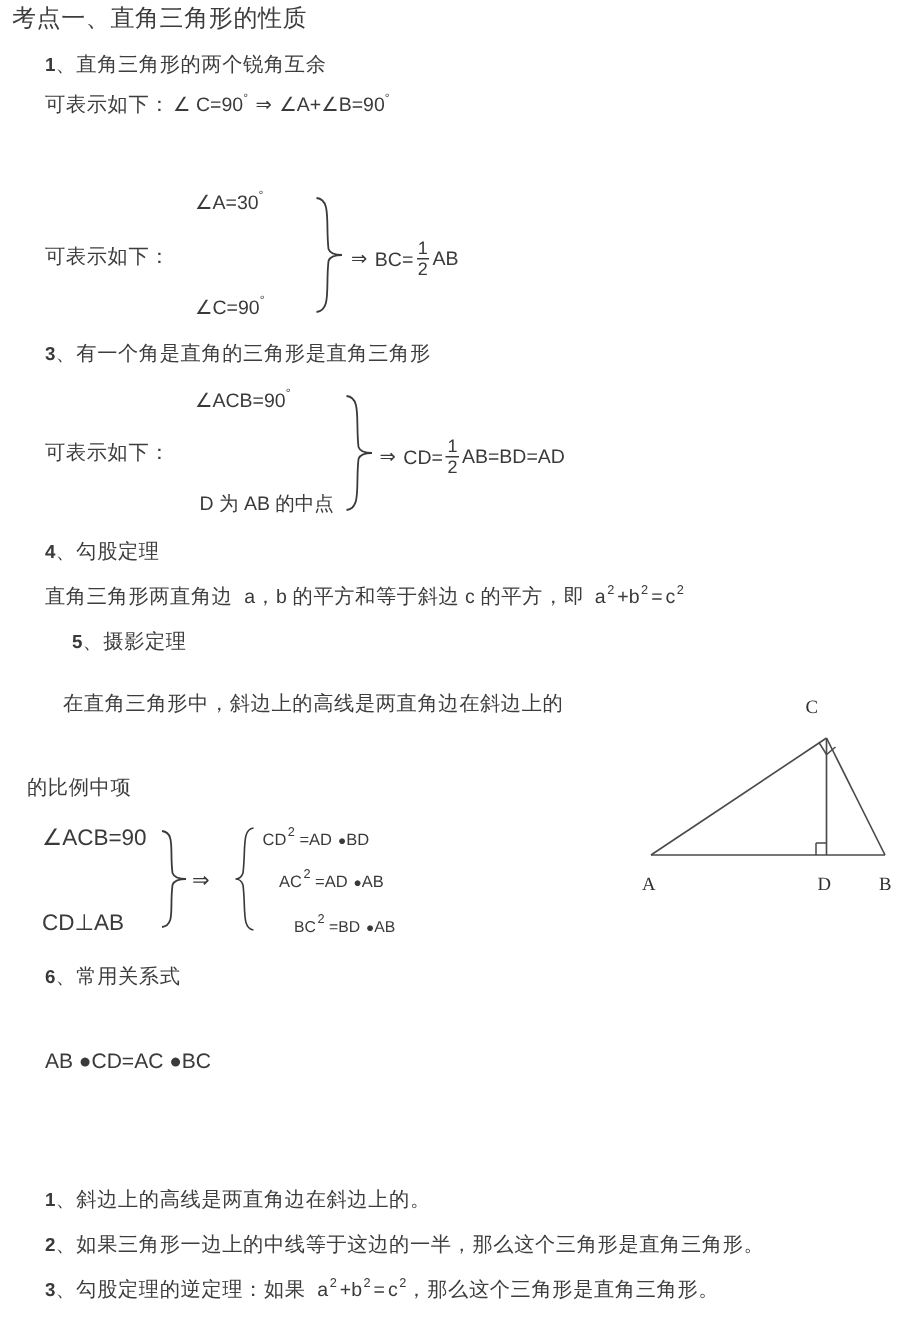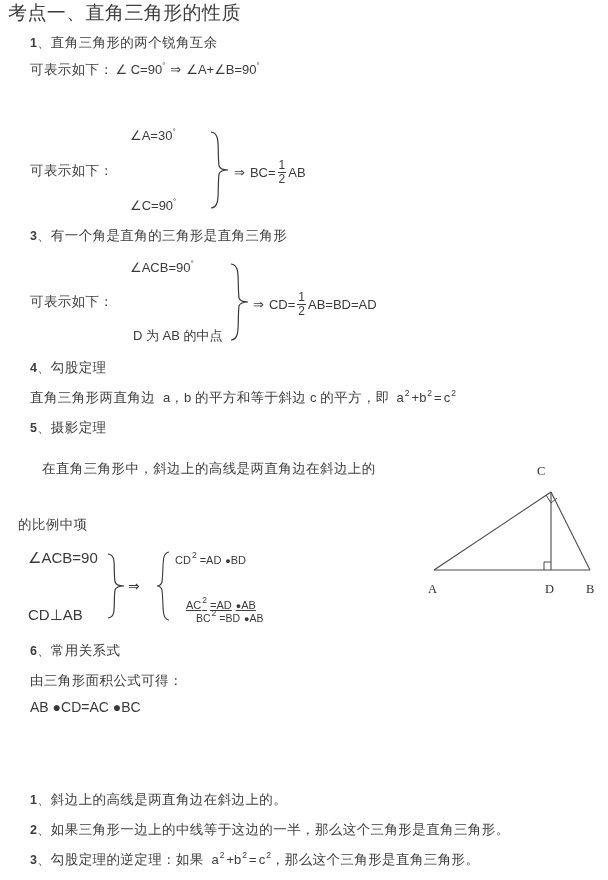--- a/index.html
+++ b/index.html
@@ -27,21 +27,21 @@
     letter-spacing: .4px;
   }
   .mathfont {
     font-family: "Liberation Sans", "DejaVu Sans", sans-serif;
     color: #3a3a3a;
     letter-spacing: 0;
   }
   .abs { position: absolute; white-space: nowrap; }
 
   .heading {
-    font-size: 19px;
+    font-size: 16px;
     line-height: 18px;
   }
   .item-num {
     font-weight: bold;
     font-family: "Liberation Sans", "DejaVu Sans", sans-serif;
     font-size: 12.5px;
   }
   .body-line {
     font-size: 13.5px;
     line-height: 19px;
@@ -143,21 +143,21 @@
   </div>
 
   <div class="abs" style="left:30px; top:358px;">
     <span class="item-num">4</span><span class="cn body-line">、</span><span class="cn body-line">勾股定理</span>
   </div>
 
   <div class="abs" style="left:30px; top:388px;">
     <span class="cn body-line">直角三角形两直角边 </span><span class="small-math" style="margin-left:4px;">a</span><span class="cn body-line">，</span><span class="small-math">b</span><span class="cn body-line"> 的平方和等于斜边 </span><span class="small-math">c</span><span class="cn body-line"> 的平方，即 </span><span class="small-math" style="margin-left:3px;">a</span><sup class="pw mathfont">2</sup><span class="small-math" style="margin-left:2px;">+</span><span class="small-math">b</span><sup class="pw mathfont">2</sup><span class="small-math" style="margin:0 2px;">=</span><span class="small-math">c</span><sup class="pw mathfont">2</sup>
   </div>
 
-  <div class="abs" style="left:30px; top:418px;">
+  <div class="abs" style="left:48px; top:418px;">
     <span class="item-num">5</span><span class="cn body-line">、</span><span class="cn body-line">摄影定理</span>
   </div>
 
   <div class="abs cn body-line" style="left:42px; top:459px;">在直角三角形中，斜边上的高线是两直角边在斜边上的</div>
   <div class="abs cn body-line" style="left:18px; top:515px;">的比例中项</div>
 
   <div class="abs small-math" style="left:28px; top:549px; font-size:15px;">∠ACB=90</div>
   <div class="abs small-math" style="left:28px; top:606px; font-size:15px;">CD⊥AB</div>
 
   <svg class="brace" style="left:106px; top:552px;" width="20" height="68" viewBox="0 0 20 68">
@@ -167,21 +167,21 @@
   <div class="abs small-math" style="left:128px; top:578px; font-size:14px;">⇒</div>
 
   <svg class="brace" style="left:155px; top:550px;" width="18" height="72" viewBox="0 0 18 72">
     <path d="M14,2 C6,3 9,16 7,32 C6,35 4,36 2,36 C4,36 6,37 7,40 C9,56 6,69 14,70" fill="none" stroke="#3a3a3a" stroke-width="1.1"></path>
   </svg>
 
   <div class="abs" style="left:175px; top:550px;">
     <span class="small-math" style="font-size:11px;">CD</span><sup class="pw mathfont">2</sup><span class="small-math" style="font-size:11px; margin-left:3px;">=AD</span><span class="small-math" style="font-size:9px; margin-left:4px;">●</span><span class="small-math" style="font-size:11px;">BD</span>
   </div>
 
-  <div class="abs" style="left:186px; top:595px;text-decoration:underline;">
+  <div class="abs" style="left:186px; top:578px;">
     <span class="small-math" style="font-size:11px;">AC</span><sup class="pw mathfont">2</sup><span class="small-math" style="font-size:11px; margin-left:3px;">=AD</span><span class="small-math" style="font-size:9px; margin-left:4px;">●</span><span class="small-math" style="font-size:11px;">AB</span>
   </div>
 
   <div class="abs" style="left:196px; top:608px;">
     <span class="small-math" style="font-size:10.5px;">BC</span><sup class="pw mathfont">2</sup><span class="small-math" style="font-size:10.5px; margin-left:3px;">=BD</span><span class="small-math" style="font-size:9px; margin-left:4px;">●</span><span class="small-math" style="font-size:10.5px;">AB</span>
   </div>
 
   <svg class="figure" style="left:415px; top:455px;" width="193" height="150" viewBox="0 0 193 150">
 
     <line x1="19" y1="115" x2="175" y2="115" stroke="#4a4a4a" stroke-width="1.1"></line>
@@ -199,21 +199,20 @@
 
   <div class="fig-label" style="left:537px; top:464px;">C</div>
   <div class="fig-label" style="left:428px; top:582px;">A</div>
   <div class="fig-label" style="left:545px; top:582px;">D</div>
   <div class="fig-label" style="left:586px; top:582px;">B</div>
 
   <div class="abs" style="left:30px; top:641px;">
     <span class="item-num">6</span><span class="cn body-line">、</span><span class="cn body-line">常用关系式</span>
   </div>
 
-  <div class="abs cn body-line" style="left:30px; top:671px;">由三角形面积公式可得：</div>
 
   <div class="abs small-math" style="left:30px; top:699px; font-size:14px;">AB ●CD=AC ●BC</div>
 
 
   <div class="abs" style="left:30px; top:790px;">
     <span class="item-num">1</span><span class="cn body-line">、</span><span class="cn body-line">斜边上的高线是两直角边在斜边上的。</span>
   </div>
 
   <div class="abs" style="left:30px; top:820px;">
     <span class="item-num">2</span><span class="cn body-line">、</span><span class="cn body-line">如果三角形一边上的中线等于这边的一半，那么这个三角形是直角三角形。</span>

